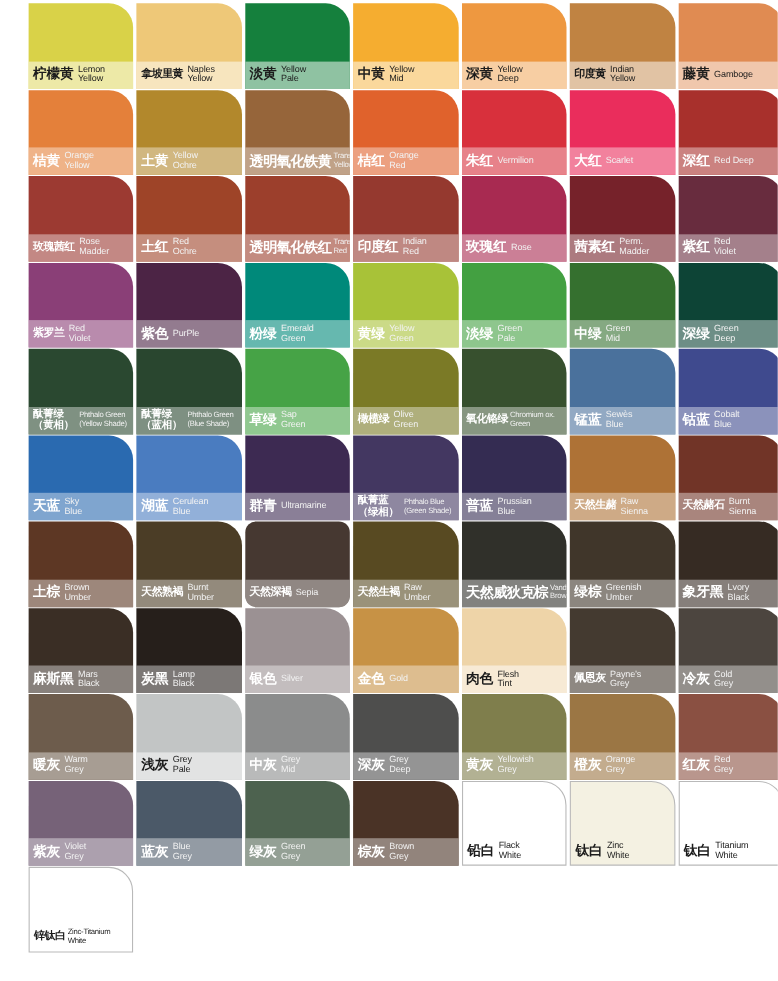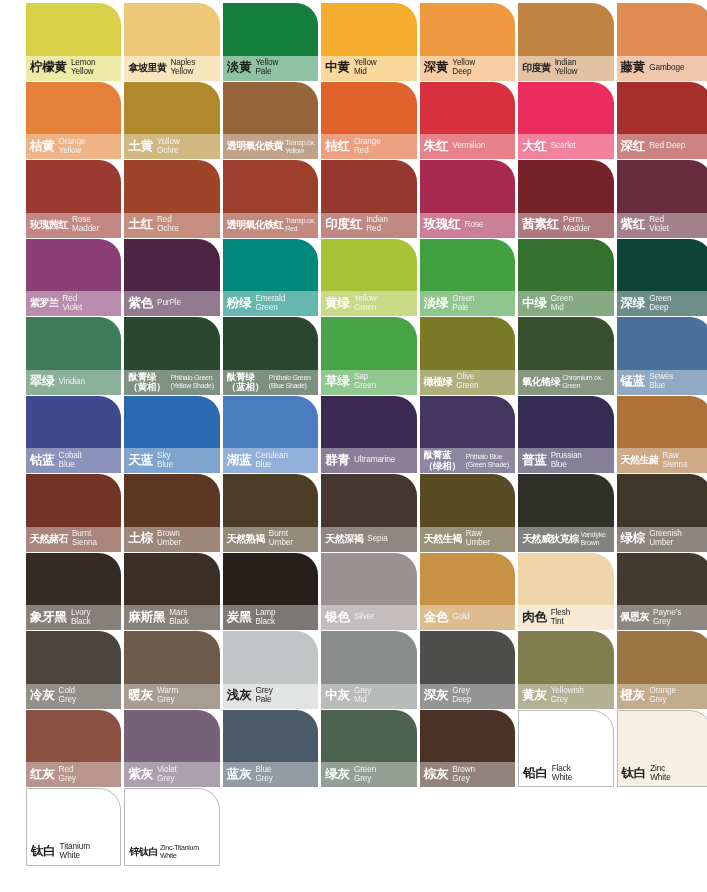--- a/index.html
+++ b/index.html
@@ -78,21 +78,21 @@
     font-size: 9.5px;
     line-height: 1.08;
     white-space: normal;
     max-width: 40px;
   }
   .name-cn.small {
     font-size: 10px;
     letter-spacing: -0.5px;
   }
   .name-cn.xsmall {
-    font-size: 10px;
+    font-size: 13px;
     letter-spacing: -0.6px;
   }
 
   .name-en {
     font-size: 8.2px;
     line-height: 1.08;
     margin-left: 4px;
     flex: 1 1 auto;
     white-space: pre-line;
     letter-spacing: -0.1px;
@@ -295,26 +295,20 @@
 Mid</span>
         </div>
       </div>
       <div class="swatch txt-light" style="background: rgb(13, 68, 54);">
         <div class="swatch-label">
           <span class="name-cn">深绿</span>
           <span class="name-en">Green
 Deep</span>
         </div>
       </div>
-      <div class="swatch txt-light" style="background: rgb(63, 125, 90);">
-        <div class="swatch-label">
-          <span class="name-cn">翠绿</span>
-          <span class="name-en">Viridian</span>
-        </div>
-      </div>
       <div class="swatch txt-light" style="background: rgb(42, 72, 48);">
         <div class="swatch-label">
           <span class="name-cn two-line">酞菁绿
 （黄相）</span>
           <span class="name-en tiny">Phthalo Green
 (Yellow Shade)</span>
         </div>
       </div>
       <div class="swatch txt-light" style="background: rgb(41, 70, 47);">
         <div class="swatch-label">
@@ -415,21 +409,21 @@
 Umber</span>
         </div>
       </div>
       <div class="swatch txt-light" style="background: rgb(75, 61, 38);">
         <div class="swatch-label">
           <span class="name-cn small">天然熟褐</span>
           <span class="name-en">Burnt
 Umber</span>
         </div>
       </div>
-      <div class="swatch txt-light" style="background: rgb(70, 56, 49);">
+      <div class="swatch txt-light" style="background: rgb(70, 56, 49); border-radius: 10px;">
         <div class="swatch-label">
           <span class="name-cn small">天然深褐</span>
           <span class="name-en">Sepia</span>
         </div>
       </div>
       <div class="swatch txt-light" style="background: rgb(88, 74, 34);">
         <div class="swatch-label">
           <span class="name-cn small">天然生褐</span>
           <span class="name-en">Raw
 Umber</span>

